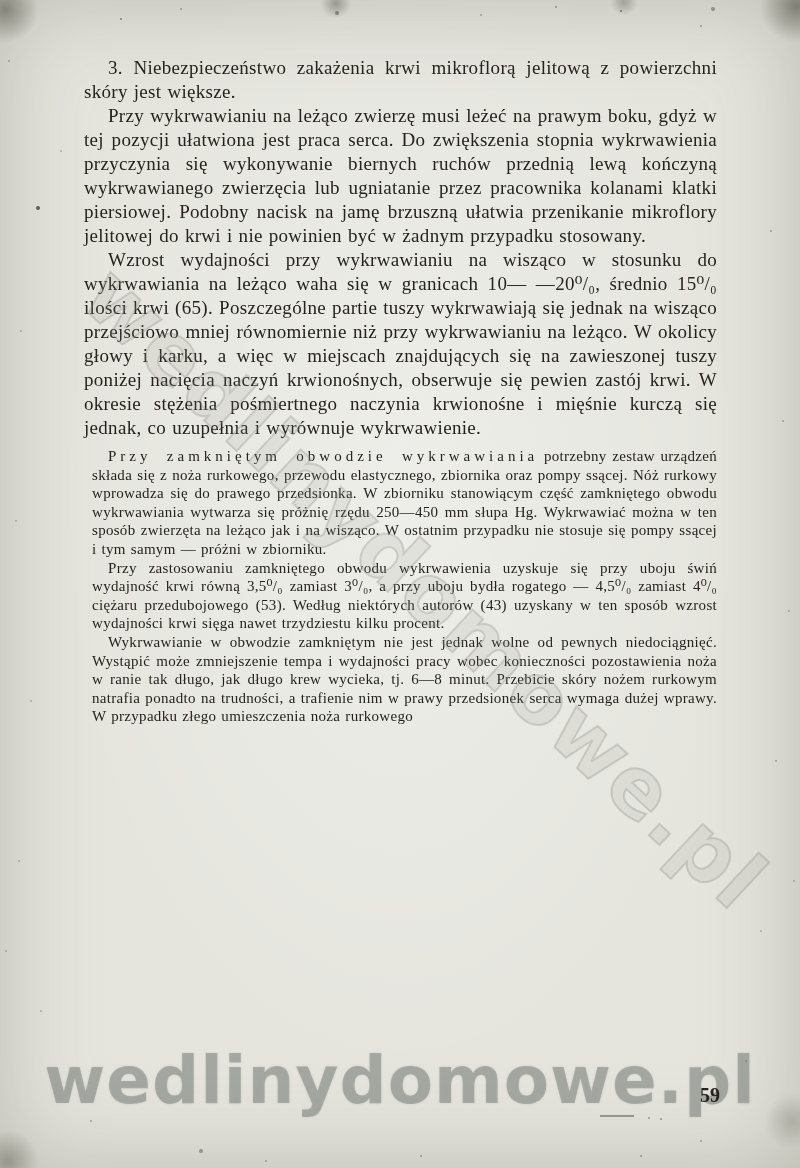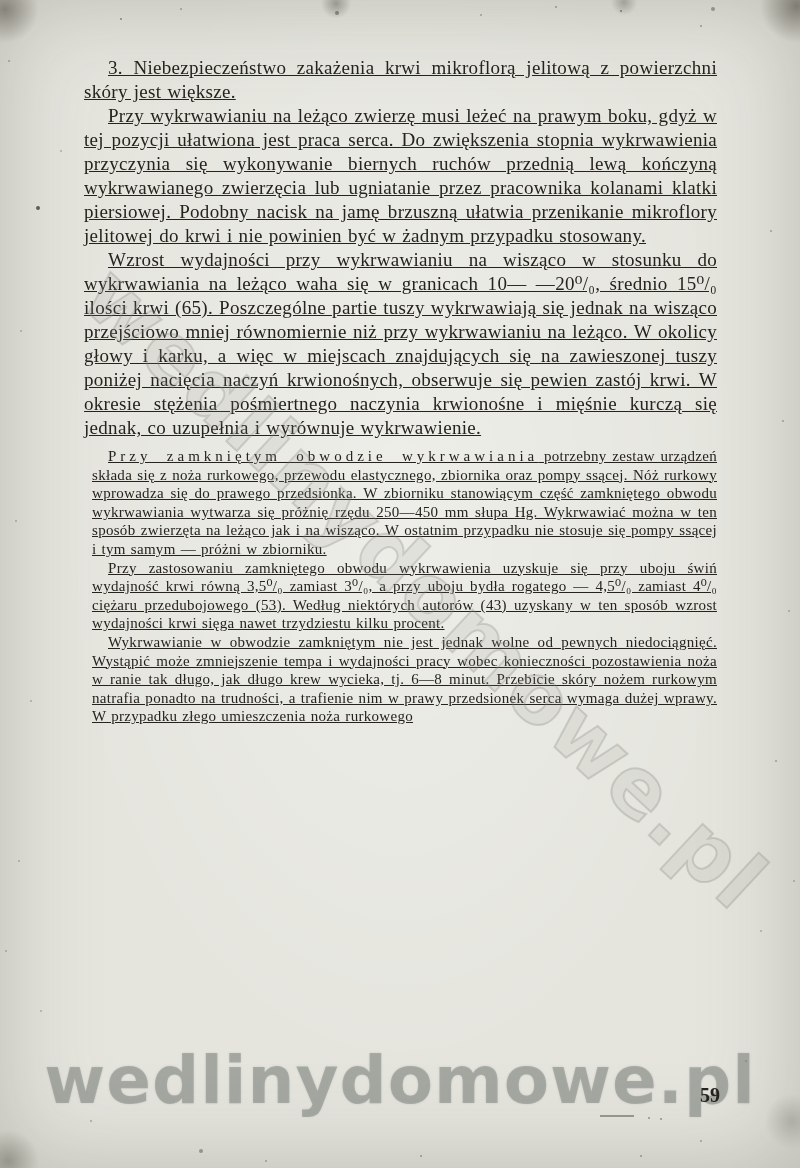--- a/index.html
+++ b/index.html
@@ -41,21 +41,21 @@
       420px 1155px 0 0 rgba(50,48,42,0.40), 265px 1160px 0 0 rgba(50,48,42,0.35),
       640px 1155px 0 0 rgba(50,48,42,0.40), 700px 1140px 0 0 rgba(50,48,42,0.35),
       648px 1117px 0 0 rgba(50,48,42,0.45), 660px 1118px 0 0 rgba(50,48,42,0.45);
   }
   .text-column {
     position:absolute; left:84px; top:56px; width:633px;
     color:#26231e; z-index:1;
   }
   p.para {
     text-align:justify; text-indent:24px;
-    letter-spacing:0.3px; word-spacing:1px;text-decoration:underline;
+    letter-spacing:0.3px; word-spacing:1px;
   }
   p.normal { font-size:19px; line-height:24px; }
   p.small  { font-size:15px; line-height:18.6px; text-indent:16px;margin-left:8px; }
   .spaced  { letter-spacing:4px; word-spacing:7px; }
   .wm-diagonal {
     position:absolute; left:-25px; top:540px; width:900px; text-align:center;
     font-family:"DejaVu Sans","Liberation Sans",sans-serif; font-weight:700;
     font-size:82px; letter-spacing:2px;
     transform:rotate(43deg); transform-origin:50% 50%;
     color:rgba(145,146,140,0.13);

